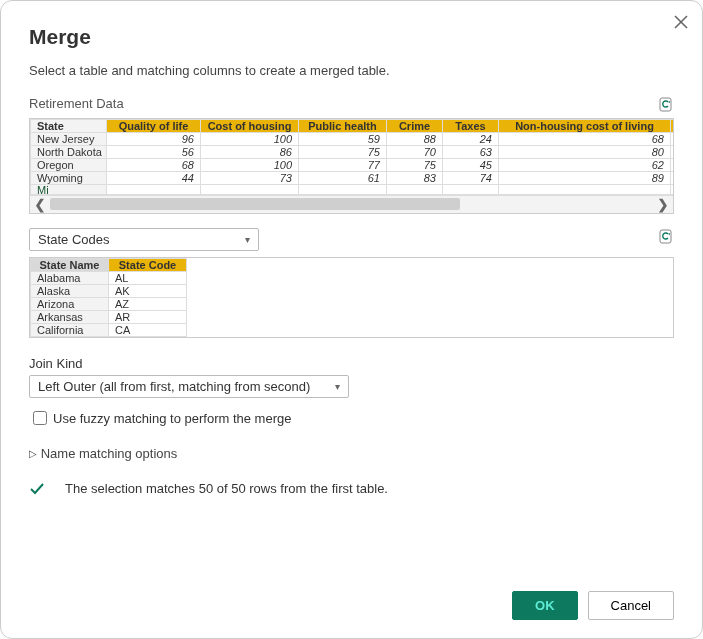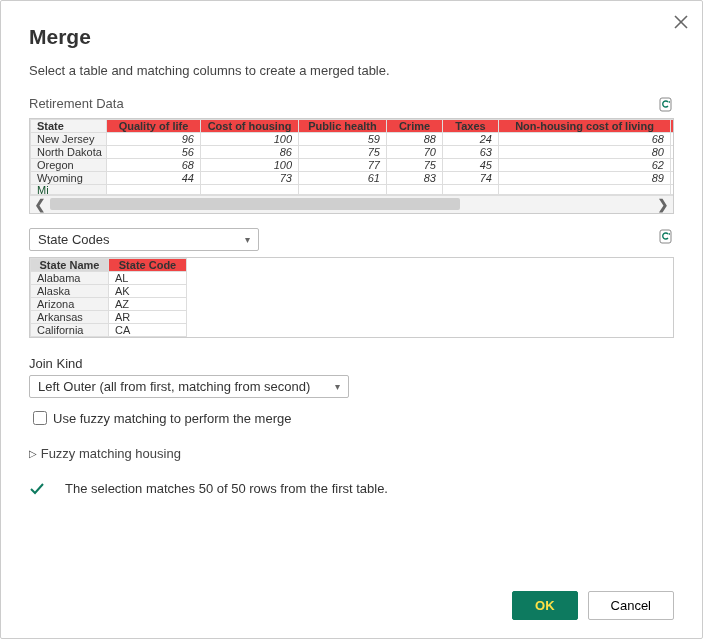--- a/index.html
+++ b/index.html
@@ -7,21 +7,21 @@
     margin: 0;
     font-family: "Segoe UI", Arial, sans-serif;
     font-size: 13px;
     color: #333;
     background: #fff;
   }
   .dialog {
     width: 703px;
     height: 639px;
     border: 1px solid #ccc;
-    border-radius: 2px;
+    border-radius: 12px;
     padding: 18px 28px 20px 28px;
     position: relative;
   }
   .close-x {
     position: absolute;
     top: 14px;
     right: 14px;
     cursor: pointer;
     color: #666;
   }
@@ -58,21 +58,21 @@
   }
   th, td {
     border: 1px solid #ddd;
     padding: 0 6px;
     font-size: 11px;
     white-space: nowrap;
     overflow: hidden;
     text-overflow: clip;
   }
   th {
-    background: #ef4444;
+    background: #eab308;
     font-weight: 600;
     text-align: center;
     color: #333;
   }
   .state-col { background:#f3f3f3; text-align:left; }
   .num { text-align:right; font-style: italic; }
   .partial-row td { color:#fff; }
   .partial-row td.state-col { color:#14532d; }
   .hscroll {
     height: 18px;
@@ -160,21 +160,21 @@
   .btn {
     padding:6px 22px;
     border:1px solid #bbb;
     border-radius:2px;
     background:#fff;
     font-size:13px;
     cursor:pointer;
   }
   .btn.primary {
     background:#0d7a5f;
-    color:#fde047;
+    color:#5eead4;
     border-color:#0d7a5f;
     font-weight:600;
   }
 </style>
 </head>
 <body>
 
 <div class="dialog">
 
   <div class="close-x">
@@ -337,21 +337,21 @@
     <span class="caret">▾</span>
   </div>
 
   <label class="checkbox-row">
     <input type="checkbox" style="">
     <span>Use fuzzy matching to perform the merge</span>
   </label>
 
   <div class="expander">
     <span class="tri">▷</span>
-    <span>Fuzzy matching housing</span>
+    <span>Name matching options</span>
   </div>
 
   <div class="status-row">
     <span class="check-icon">
       <svg viewBox="0 0 16 16">
           <path d="M2 8 l4 4 l8 -9" fill="none" stroke="#0d7a5f" stroke-width="2"></path>
         </svg>
     </span>
     <span>The selection matches 50 of 50 rows from the first table.</span>
   </div>

